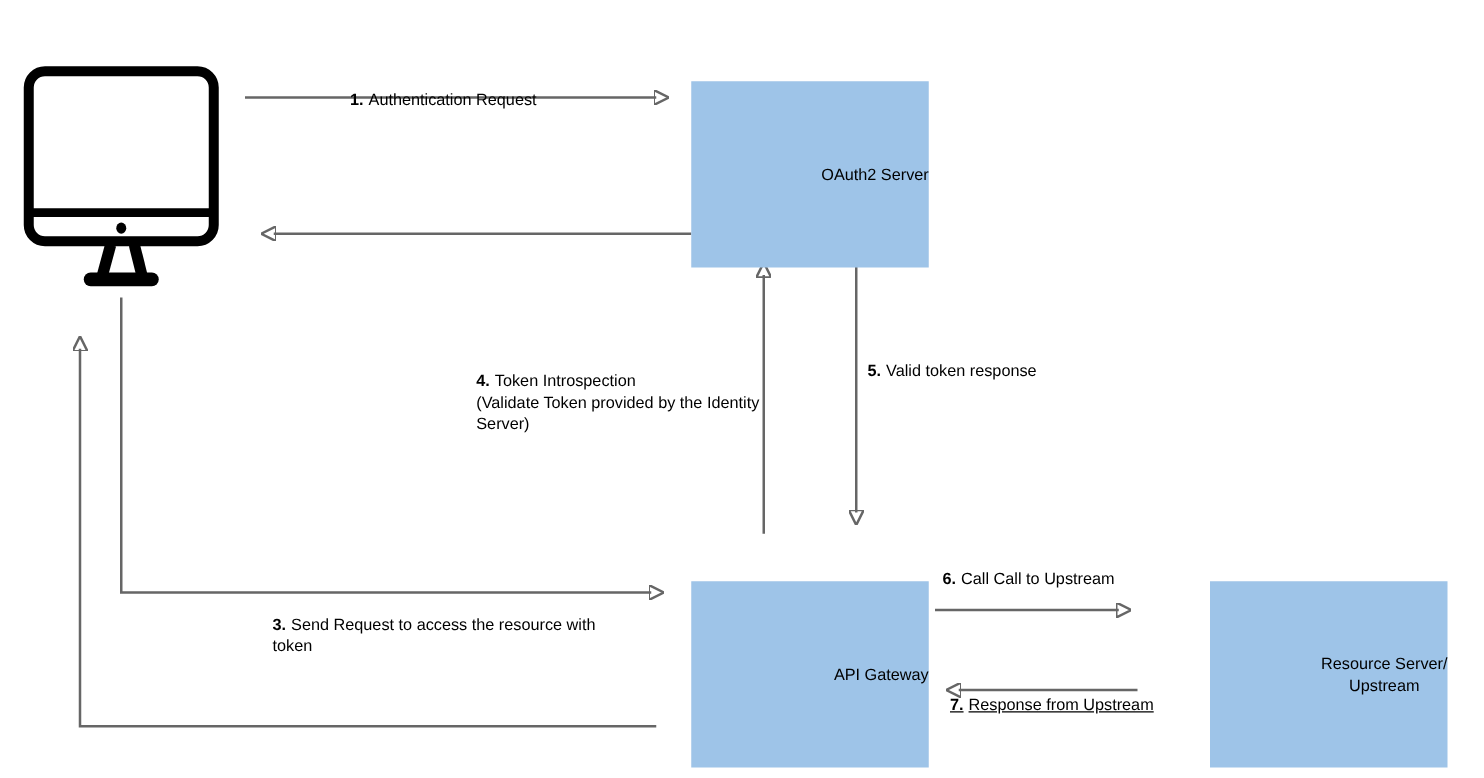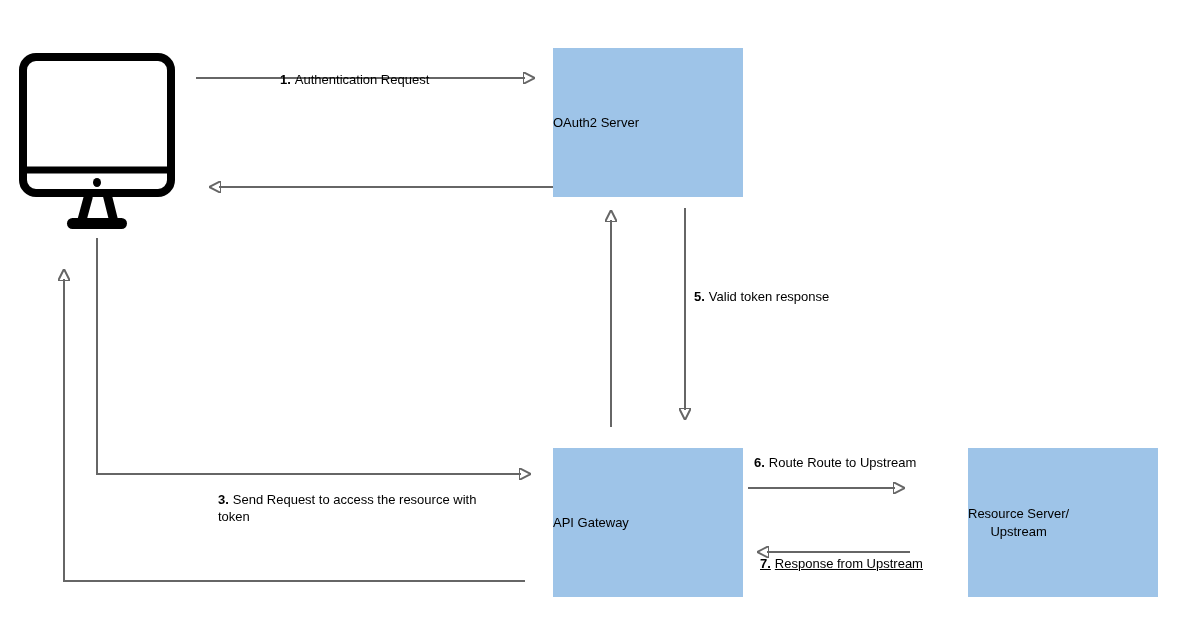--- a/index.html
+++ b/index.html
@@ -10,25 +10,26 @@
     font-family:"Liberation Sans", sans-serif;
     color:var(--text-color,#000000);
     overflow:hidden;
   }
   .connectors{position:absolute;left:0;top:0;width:1187px;height:622px;z-index:1;}
   .connectors path{stroke:var(--arrow-color,#666666);stroke-width:2;fill:none;}
   .node{
     position:absolute;
     width:190px;height:149px;
     background:var(--node-fill,#9EC4E8);
-    display:flex;align-items:center;justify-content:flex-start;
+    display:flex;align-items:center;justify-content:flex-end;
     text-align:center;
     font-size:13px;line-height:18px;
     white-space:pre-line;
     z-index:2;
+    margin-top:17px;
   }
   .node-oauth2{left:553px;top:48px;}
   .node-gateway{left:553px;top:448px;}
   .node-resource{left:968px;top:448px;}
   .lbl{
     position:absolute;
     font-size:13px;line-height:17px;
     z-index:3;
   }
   .lbl b{font-weight:bold;margin-right:4px;}
@@ -83,23 +84,27 @@
   <div class="node node-gateway">
     <span>API Gateway</span>
   </div>
 
   <div class="lbl lbl-1">
     <b>1.</b><span class="t">Authentication Request</span>
   </div>
   <div class="lbl lbl-3">
     <b>3.</b><span class="t">Send Request to access the resource with token</span>
   </div>
+  <div class="lbl lbl-4">
+    <b>4.</b><span class="t">Token Introspection
+(Validate Token provided by the Identity Server)</span>
+  </div>
   <div class="lbl lbl-5">
     <b>5.</b><span class="t">Valid token response</span>
   </div>
   <div class="lbl lbl-6">
-    <b>6.</b><span class="t">Route Route to Upstream</span>
+    <b>6.</b><span class="t">Call Call to Upstream</span>
   </div>
   <div class="lbl lbl-7">
     <b>7.</b><span class="t">Response from Upstream</span>
   </div>
 
 </div>
 
 </body></html>

